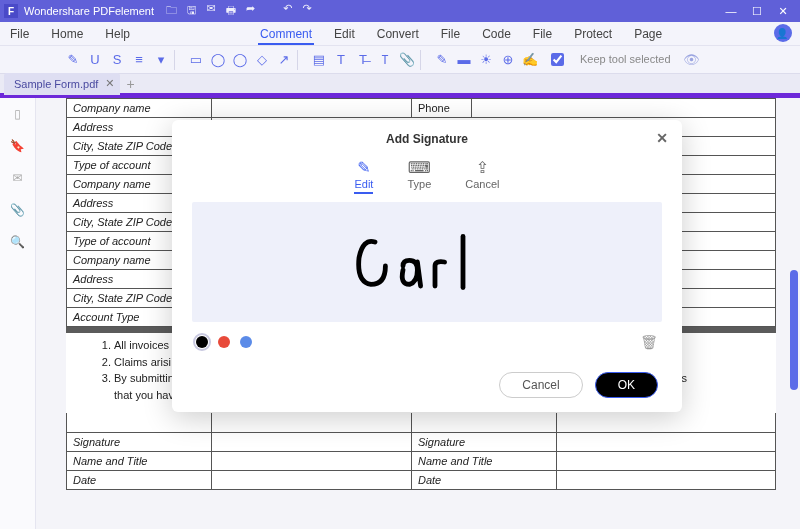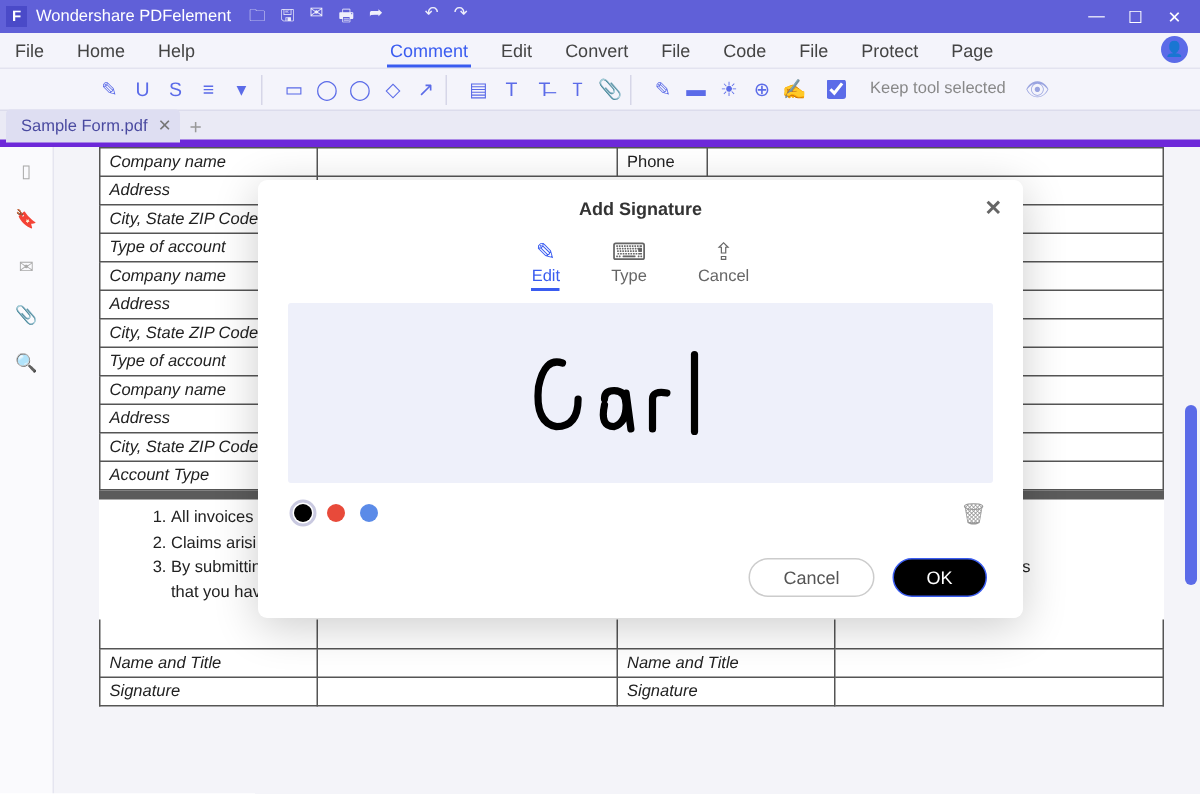--- a/index.html
+++ b/index.html
@@ -231,29 +231,35 @@
       </div>
       <table class="form">
         <tbody>
             <tr>
               <td style="height:8px;border-top:none"></td>
               <td style="border-top:none"></td>
               <td style="border-top:none"></td>
               <td style="border-top:none"></td>
             </tr>
         <tr>
+              <td class="label">Signature</td>
+              <td class="mid"></td>
+              <td class="label">Signature</td>
+              <td></td>
+            </tr>
+        <tr>
               <td class="label">Name and Title</td>
               <td class="mid"></td>
               <td class="label">Name and Title</td>
               <td></td>
             </tr>
         <tr>
-              <td class="label">Signature</td>
+              <td class="label">Date</td>
               <td class="mid"></td>
-              <td class="label">Signature</td>
+              <td class="label">Date</td>
               <td></td>
             </tr>
       </tbody>
         </table>
     </div>
   </div>
 </div>
 
 <div class="modal-overlay">
   <div class="modal-head">

